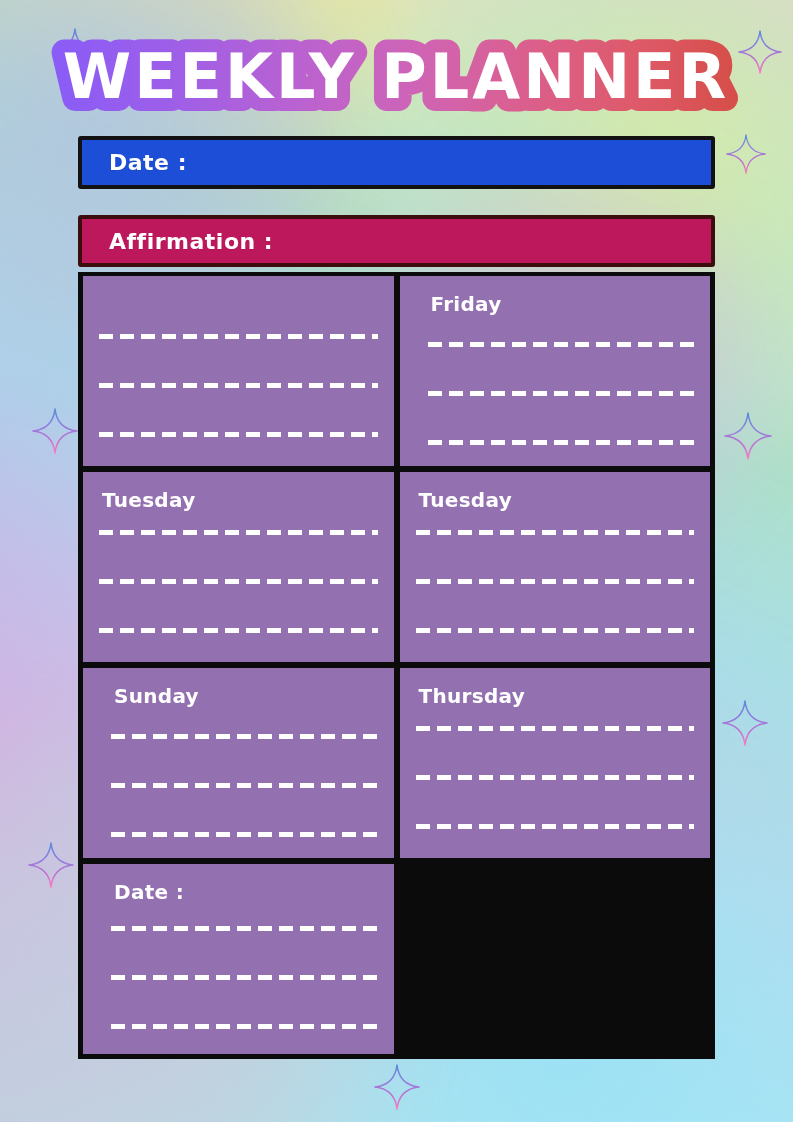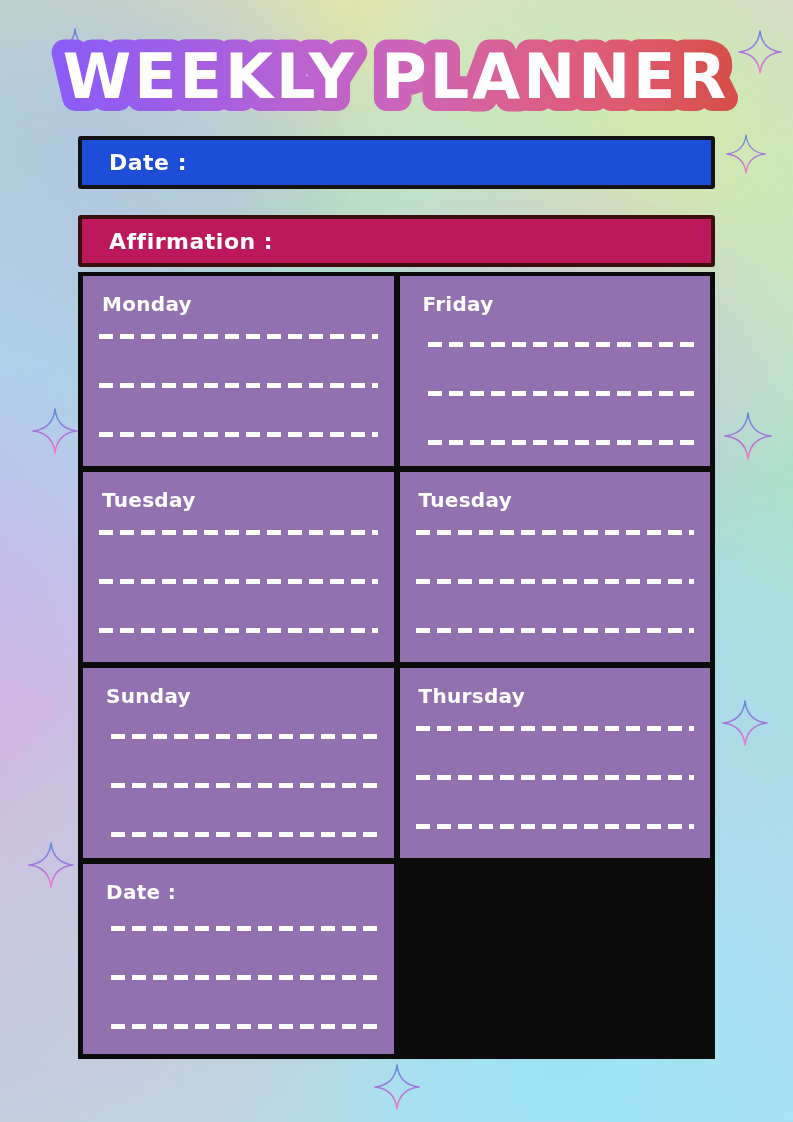--- a/index.html
+++ b/index.html
@@ -198,21 +198,21 @@
   .dash-line {
     height: 5px;
     margin-bottom: 44px;
     background-image: repeating-linear-gradient(
         to right,
         #ffffff 0px, #ffffff 14px,
         rgba(255,255,255,0) 14px, rgba(255,255,255,0) 21px);
   }
   
   .cell.indent .cell-lines { padding-left: 28px; padding-right: 14px; }
-  .cell.indent .cell-label { margin-left: 4px; }
+  .cell.indent .cell-label { margin-left: 12px; }
   .cell.low .cell-lines { top: 66px; }
 
   .note-cell .cell-label { margin-left: 10px; }
   .note-cell .cell-lines { top: 62px; padding-left: 26px; padding-right: 12px; }
 </style>
 </head>
 <body>
 
 <div class="bg-root">
   <div class="bg-base"></div>
@@ -283,21 +283,20 @@
       <span>Date :</span>
     </div>
 
     <div class="bar bar-affirm">
       <span>Affirmation :</span>
     </div>
 
     <div class="grid">
 
       <div class="cell">
-        <span class="cell-label">Monday</span>
         <div class="cell-lines">
           <div class="dash-line"></div>
           <div class="dash-line"></div>
           <div class="dash-line"></div>
         </div>
       </div>
 
       <div class="cell indent low">
         <span class="cell-label">Friday</span>
         <div class="cell-lines">

